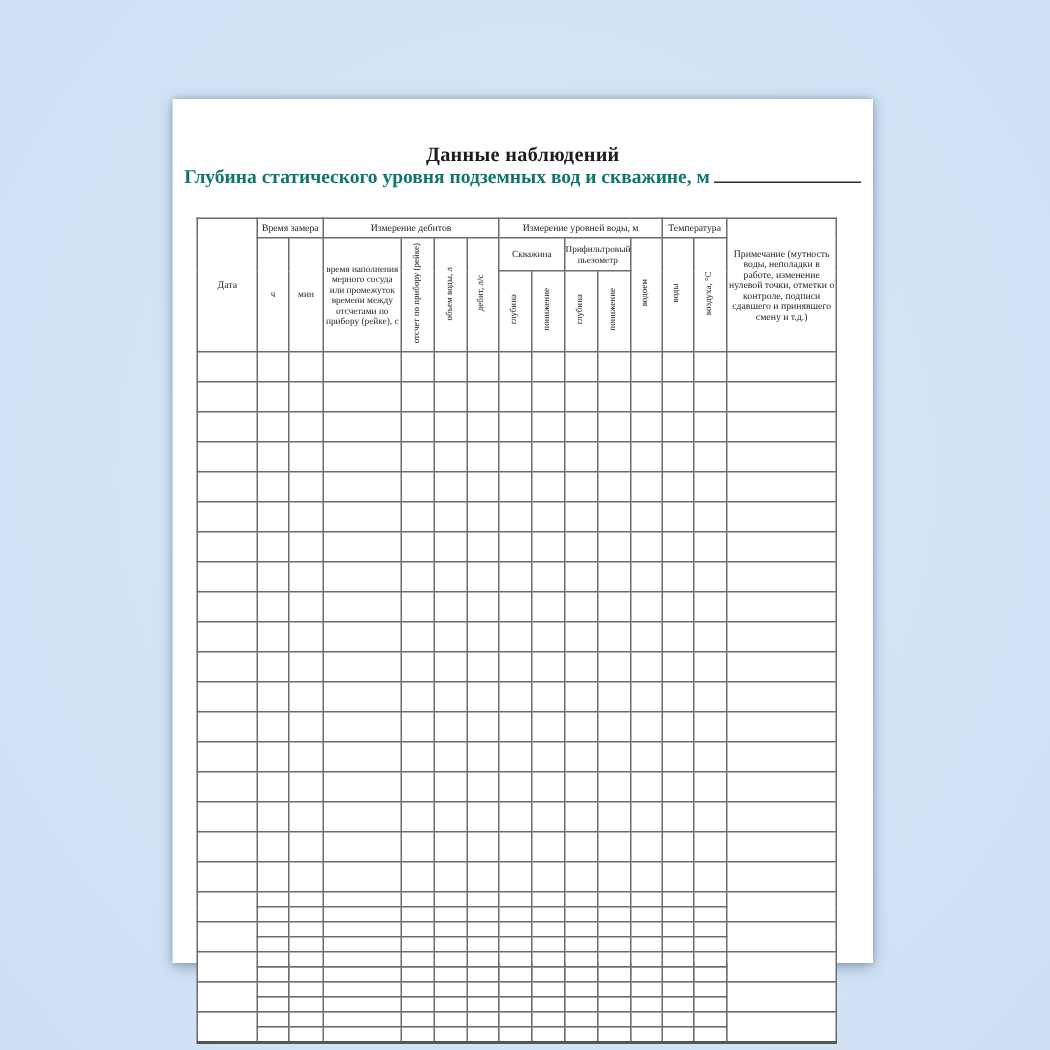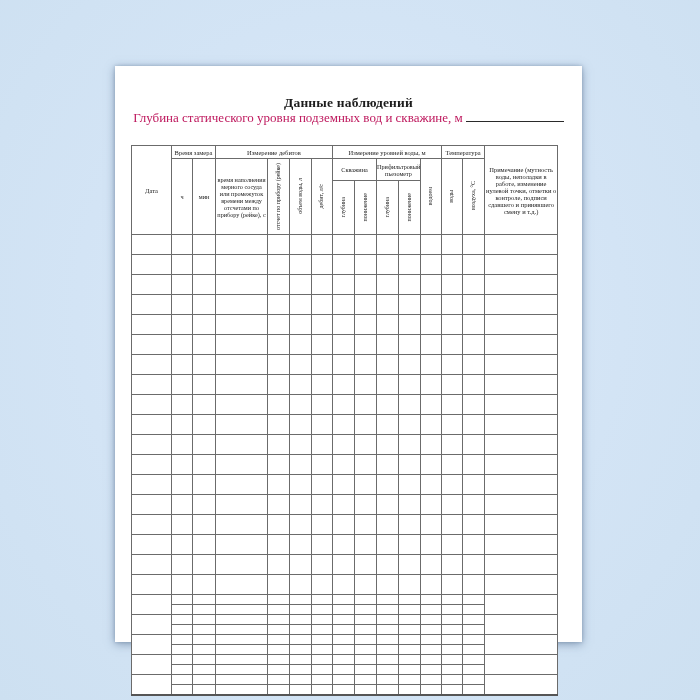--- a/index.html
+++ b/index.html
@@ -39,22 +39,22 @@
     color: #1c1c1c;
     letter-spacing: 0.2px;
   }
   .page-subtitle {
     position: absolute;
     top: 44px;
     left: 0;
     width: 100%;
     text-align: center;
     font-size: 13px;
-    font-weight: normal;
-    color: #be185d;
+    font-weight: bold;
+    color: #0f766e;
     white-space: nowrap;
   }
   .blank-line {
     display: inline-block;
     width: 98px;
     height: 11px;
     border-bottom: 1.5px solid #2a2a2a;
     vertical-align: baseline;
     margin-left: 3px;
   }

